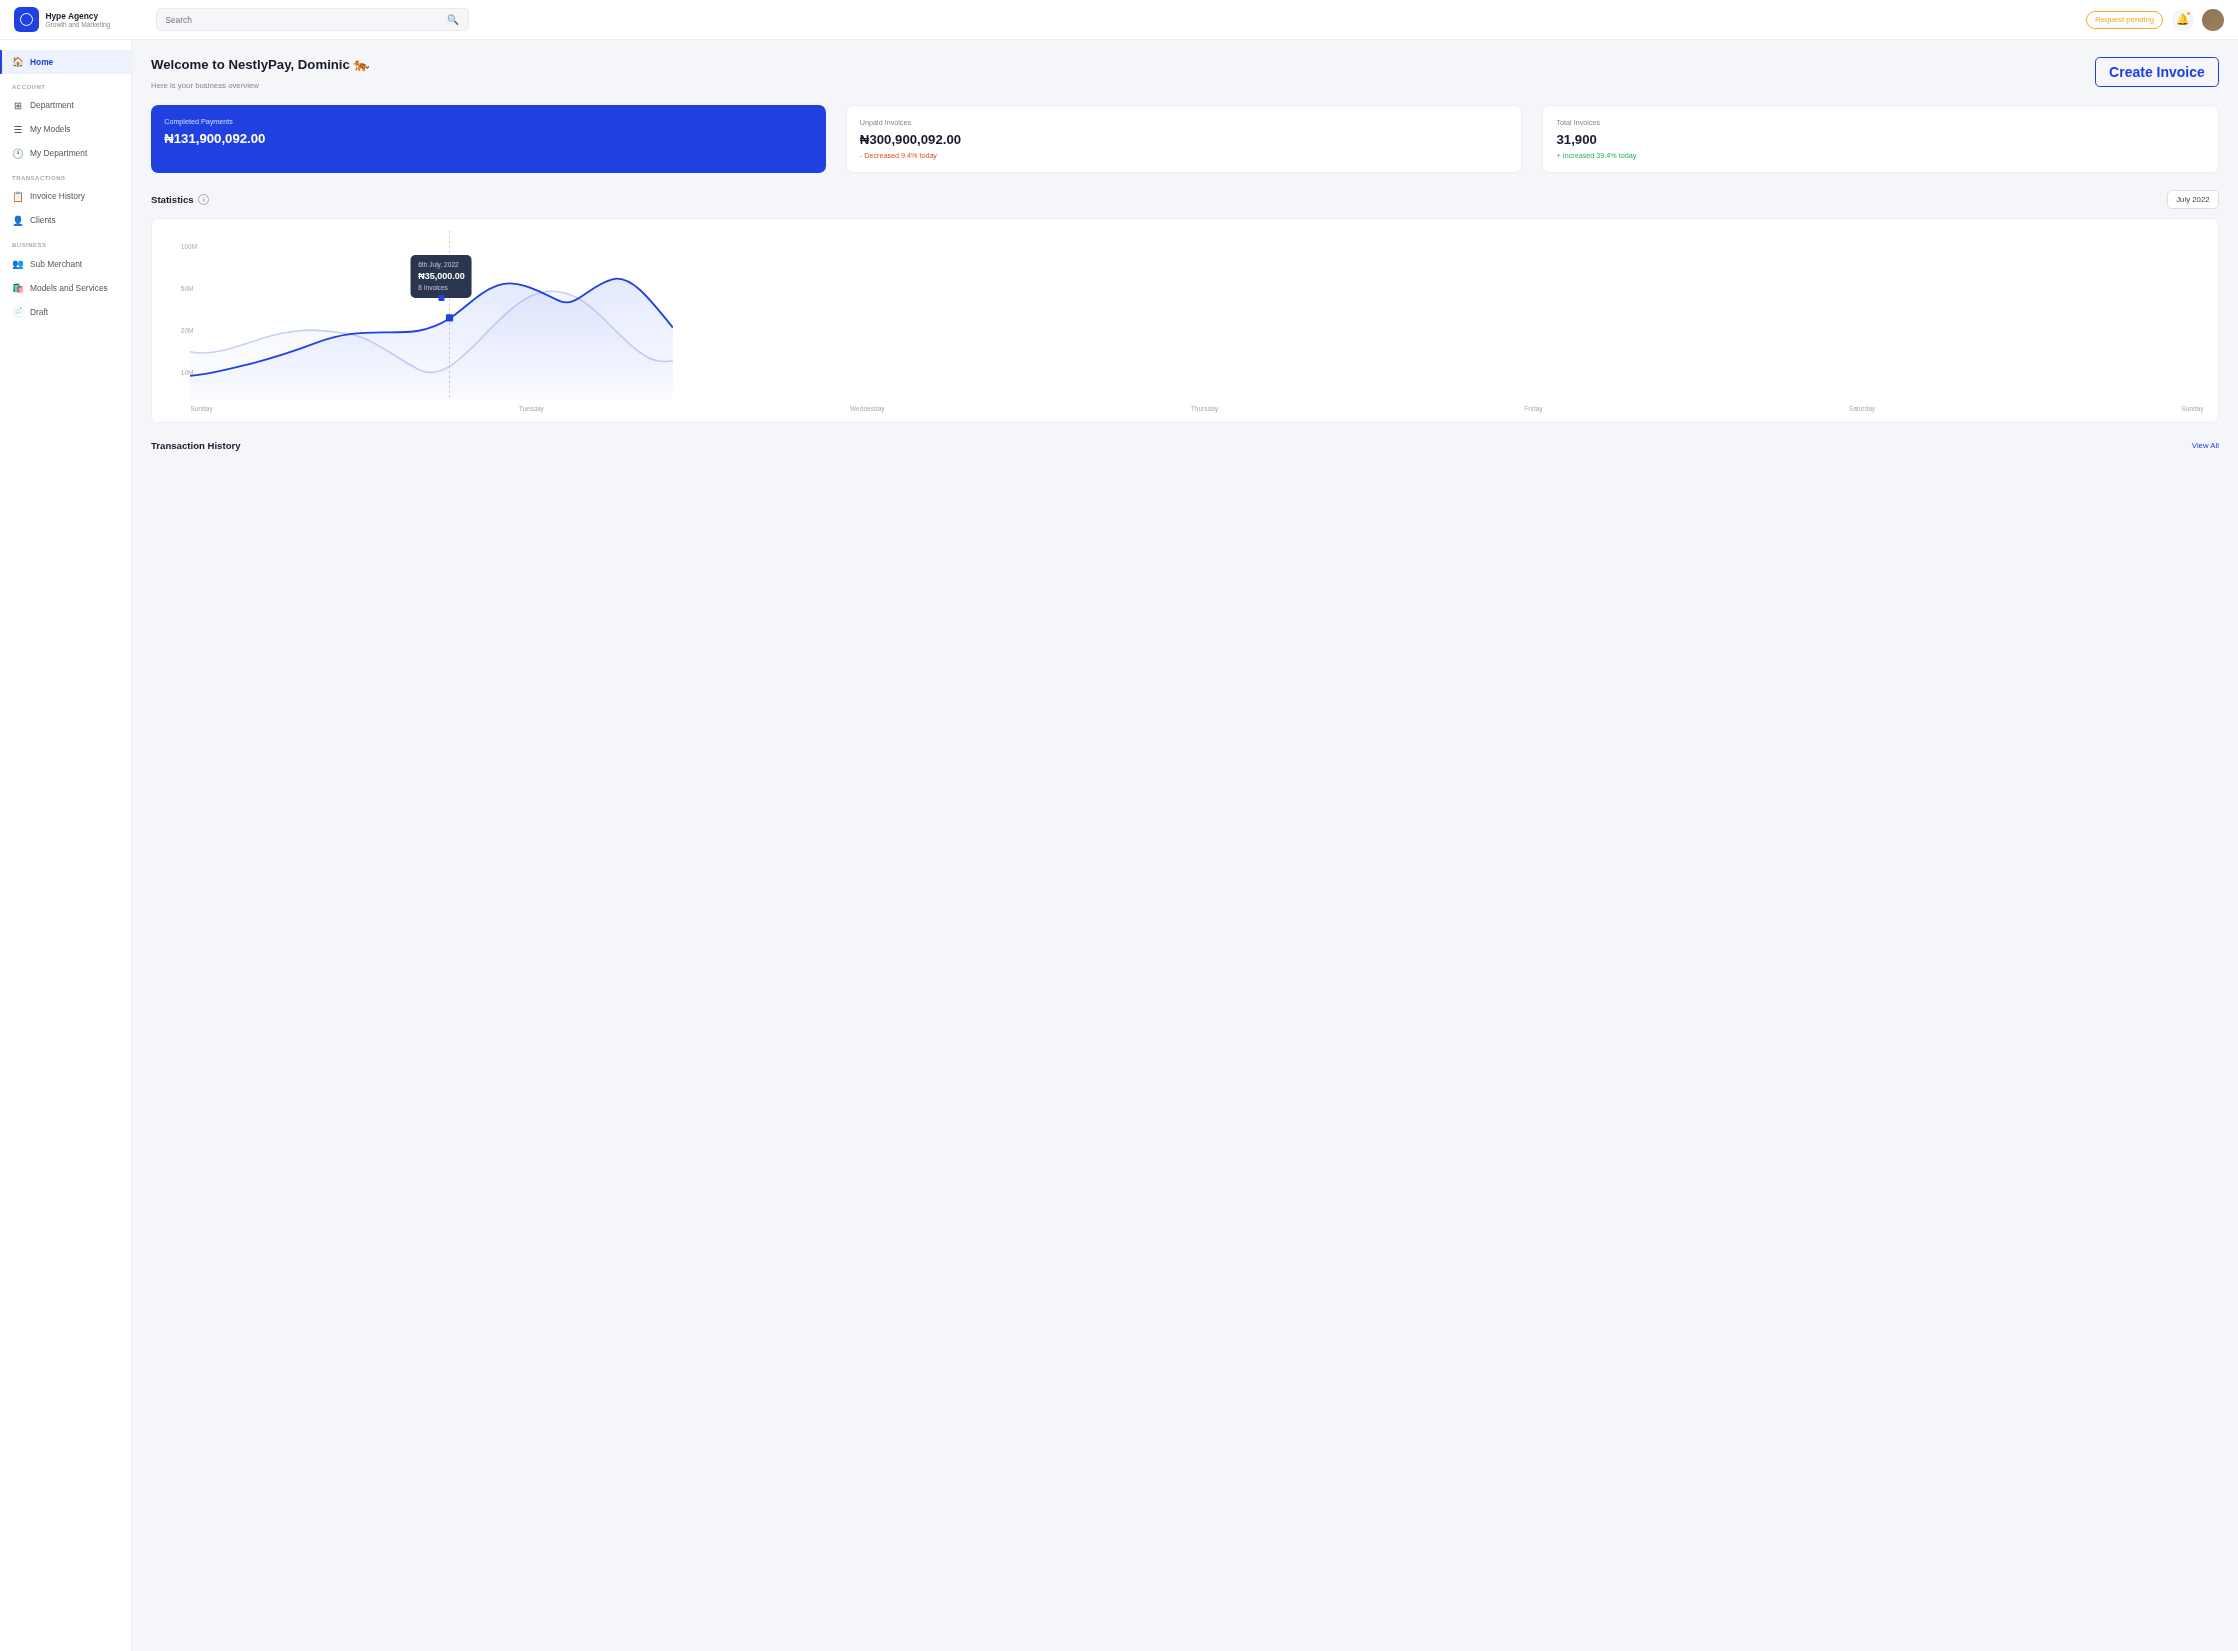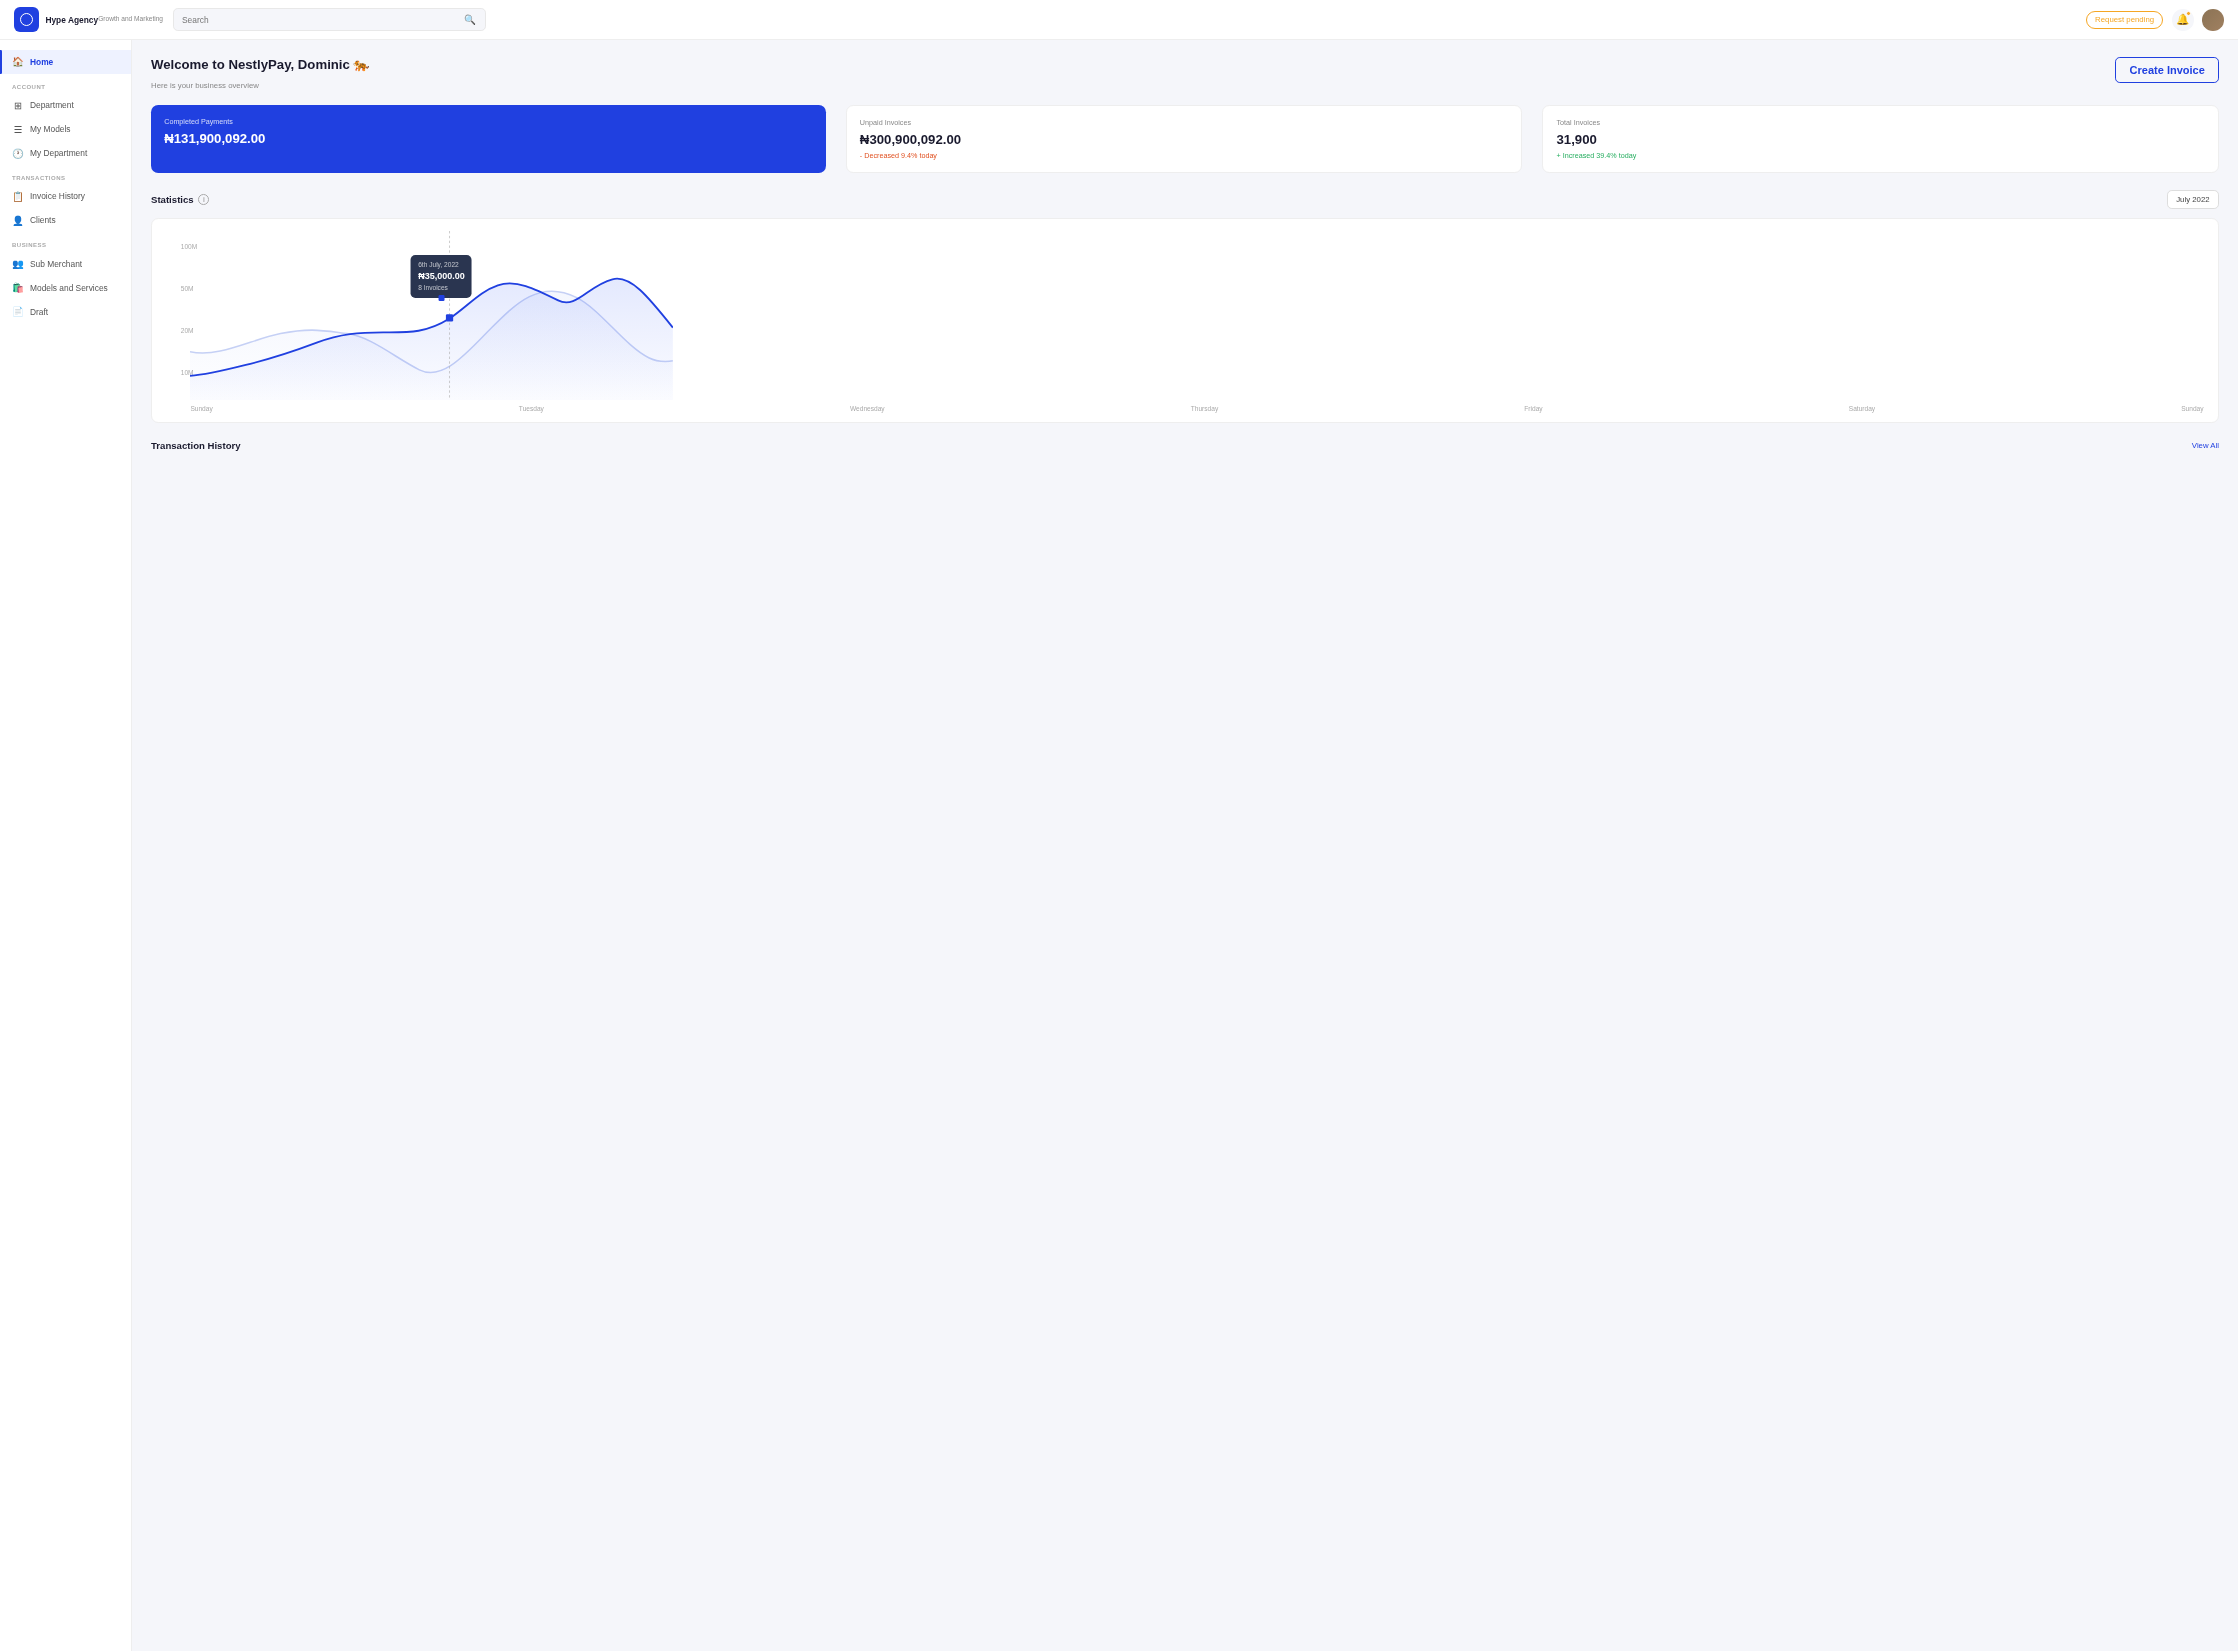--- a/index.html
+++ b/index.html
@@ -5,21 +5,21 @@
     * { box-sizing: border-box; margin: 0; padding: 0; }
     body { font-family: -apple-system, BlinkMacSystemFont, 'Segoe UI', sans-serif; background: #f5f6fa; color: #1a1a2e; }
 
     .app-container { display: flex; flex-direction: column; height: 100vh; }
 
     
     .header { display: flex; align-items: center; background: #fff; padding: 7.2px 14.4px; border-bottom: 0.6px solid #eee; gap: 9.6px; z-index: 10; }
     .logo-area { display: flex; align-items: center; gap: 6px; min-width: 132px; }
     .logo-box { width: 25px; height: 25px; background: #2040e0; border-radius: 6px; display: flex; align-items: center; justify-content: center; }
     .logo-inner { width: 13.2px; height: 13.2px; border: 1.8px solid #fff; border-radius: 50%; }
-    .logo-text { display: flex; }
+    .logo-text { display: flex; flex-direction: column; }
     .logo-name { font-weight: 700; font-size: 8.4px; color: #1a1a2e; }
     .logo-sub { font-size: 6.6px; color: #888; }
 
     .search-bar { flex: 1; max-width: 313px; display: flex; align-items: center; background: #f5f6fa; border: 0.6px solid #e8e8e8; border-radius: 4.8px; padding: 4.8px 8.4px; gap: 4.8px; }
     .search-bar input { border: none; background: transparent; outline: none; font-size: 8.4px; color: #888; width: 100%; }
     .search-icon-svg { color: #bbb; font-size: 9.6px; }
 
     .header-right { display: flex; align-items: center; gap: 8.4px; margin-left: auto; }
     .request-pending-btn { border: 0.6px solid #f5a623; color: #f5a623; background: transparent; border-radius: 12px; padding: 3.6px 8.4px; font-size: 7.8px; cursor: pointer; }
     .notif-btn { width: 21.7px; height: 21.7px; border-radius: 50%; background: #f5f6fa; border: none; cursor: pointer; display: flex; align-items: center; justify-content: center; font-size: 10.8px; position: relative; }
@@ -37,21 +37,21 @@
     .sidebar-icon { width: 12px; height: 12px; display: flex; align-items: center; justify-content: center; font-size: 9.6px; }
     .sidebar-section-label { font-size: 6px; font-weight: 700; color: #aaa; letter-spacing: 0.08em; padding: 9.6px 12px 3.6px; text-transform: uppercase; }
 
     
     .main-content { flex: 1; overflow-y: auto; padding: 17px 19px; }
 
     
     .welcome-row { display: flex; align-items: flex-start; justify-content: space-between; margin-bottom: 14.4px; }
     .welcome-title { font-size: 13.2px; font-weight: 700; color: #1a1a2e; display: flex; align-items: center; gap: 4.8px; }
     .welcome-sub { font-size: 7.8px; color: #888; margin-top: 9px; }
-    .create-invoice-btn { border: 1.2px solid #2040e0; color: #2040e0; background: transparent; border-radius: 4.8px; padding: 6px 13.2px; font-size: 11px; font-weight: 600; cursor: pointer; white-space: nowrap; }
+    .create-invoice-btn { border: 1.2px solid #2040e0; color: #2040e0; background: transparent; border-radius: 4.8px; padding: 6px 13.2px; font-size: 14px; font-weight: 600; cursor: pointer; white-space: nowrap; }
 
     
     .stats-row { display: flex; gap: 20px; margin-bottom: 17px; }
     .stat-card { flex: 1; background: #fff; border: 0.6px solid #eee; border-radius: 7.2px; padding: 12px 13.2px; }
     .stat-card.blue { background: #2040e0; border: none; }
     .stat-label { font-size: 7.2px; color: rgba(255,255,255,0.8); margin-bottom: 4.8px; }
     .stat-label-dark { font-size: 7.2px; color: #888; margin-bottom: 4.8px; }
     .stat-value { font-size: 13.2px; font-weight: 700; color: #fff; }
     .stat-value-dark { font-size: 13.2px; font-weight: 700; color: #1a1a2e; }
     .stat-change { font-size: 7.2px; margin-top: 4.8px; }

